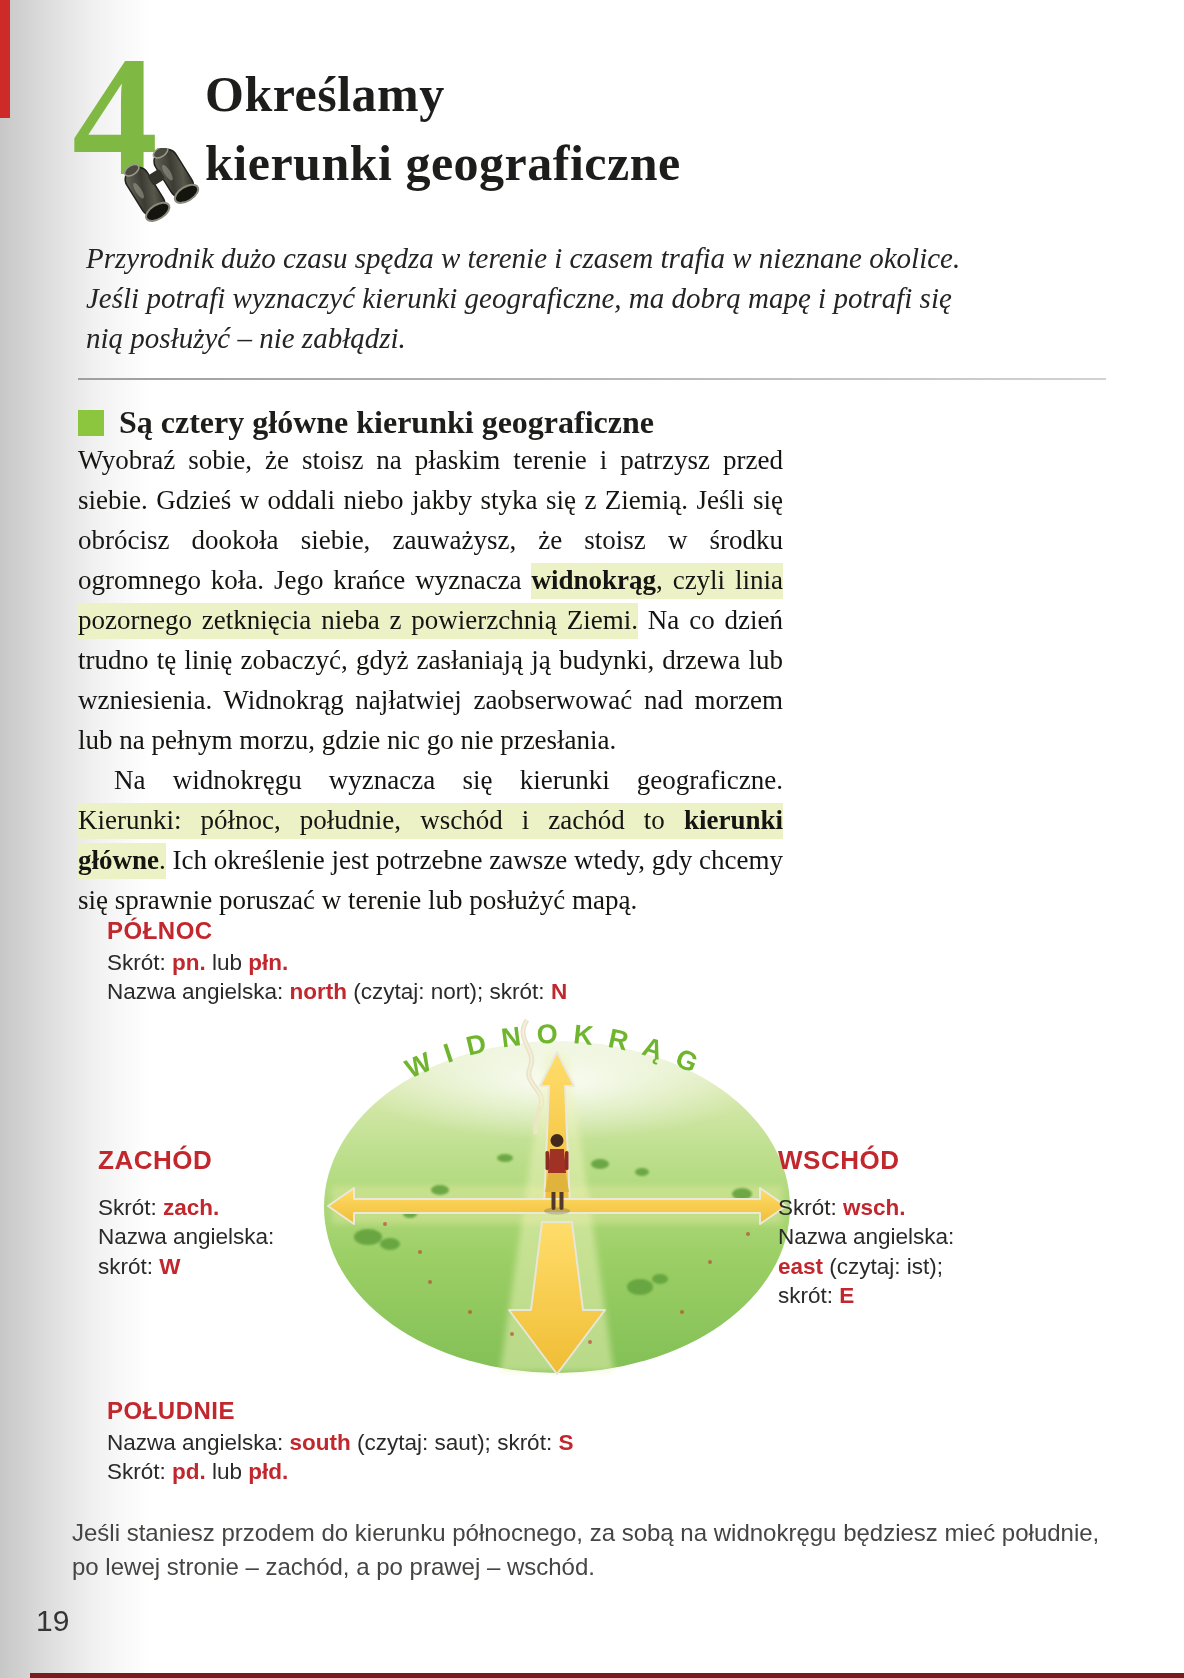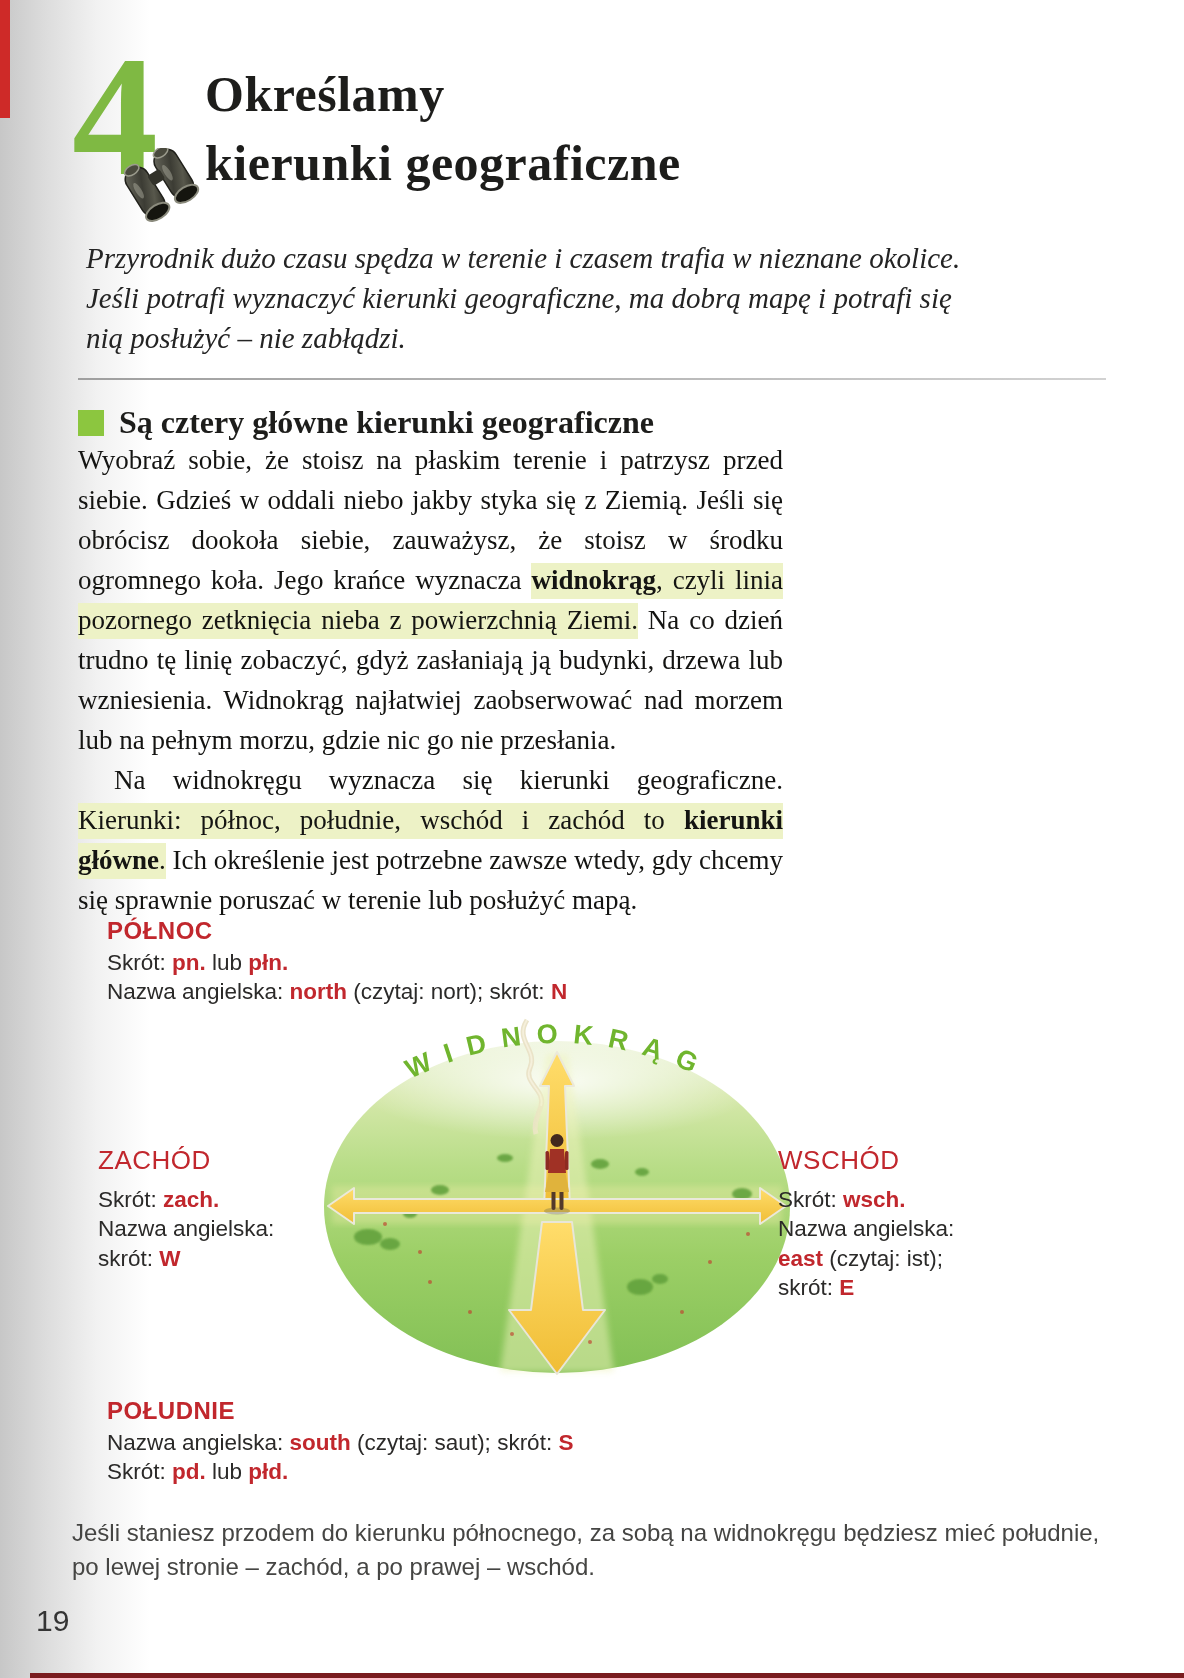--- a/index.html
+++ b/index.html
@@ -59,21 +59,21 @@
     font-family:"Liberation Sans", sans-serif;font-size:22.5px;line-height:29px;color:#2b2a29;
   }
   .dir-center .dir-title{font-size:24px;font-weight:bold;color:var(--red);letter-spacing:.5px;margin-bottom:3px;}
   .dir-north{top:916px;}
   .dir-south{top:1396px;}
 
   .dir-side{
     position:absolute;top:1146px;
     font-family:"Liberation Sans", sans-serif;font-size:22.5px;line-height:29.5px;color:#2b2a29;
   }
-  .dir-side .dir-title{font-size:26px;font-weight:normal;color:var(--red);letter-spacing:.5px;margin-bottom:9px;}
+  .dir-side .dir-title{font-size:26px;font-weight:bold;color:var(--red);letter-spacing:.5px;margin-bottom:17px;}
   .dir-west{left:98px;width:300px;text-align:left;}
   .dir-east{left:778px;width:312px;text-align:left;}
 
   .diagram{position:absolute;left:290px;top:982px;width:540px;height:418px;}
   .horizon-text{font-family:"Liberation Sans", sans-serif;font-weight:bold;font-size:27px;fill:#70b52e;letter-spacing:15px;}
 
   .footnote{
     position:absolute;left:72px;top:1504px;width:1045px;
     font-family:"Liberation Sans", sans-serif;font-size:24px;line-height:34px;color:#454543;margin-top:12px;
   }

